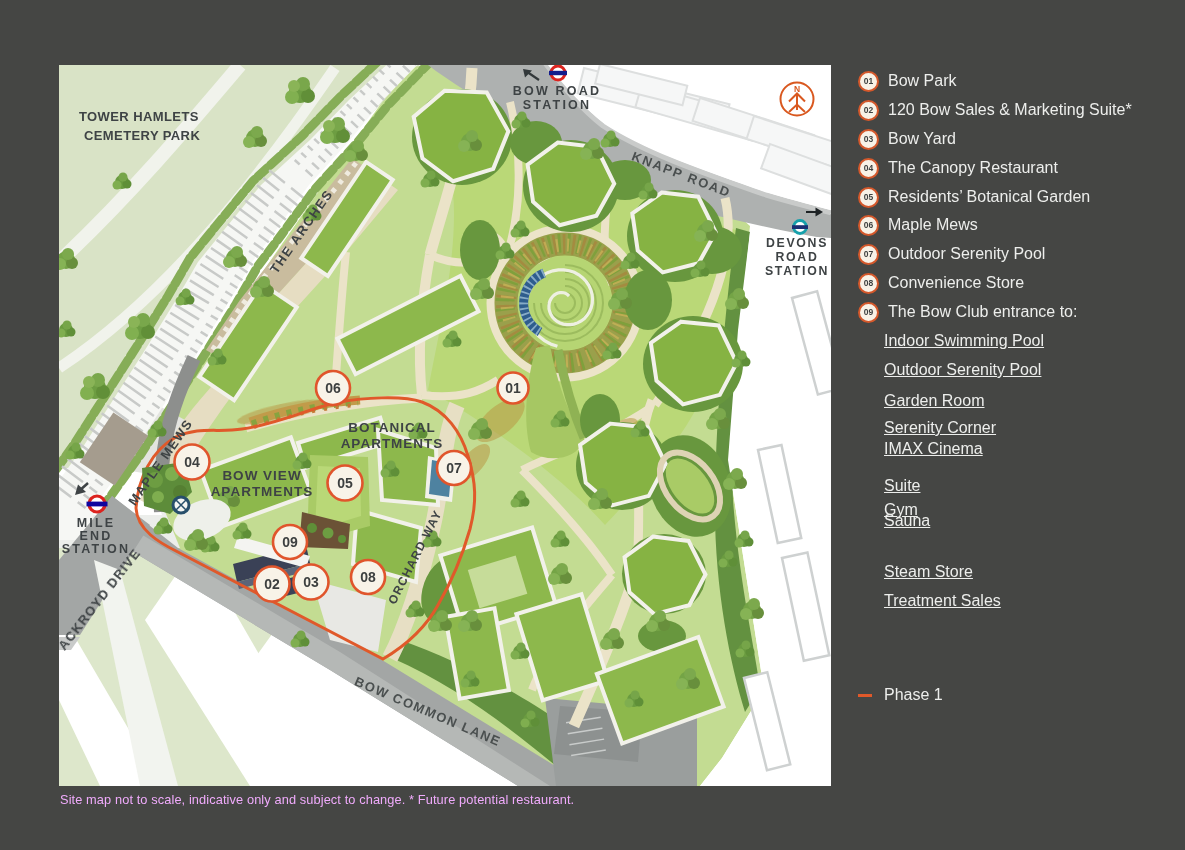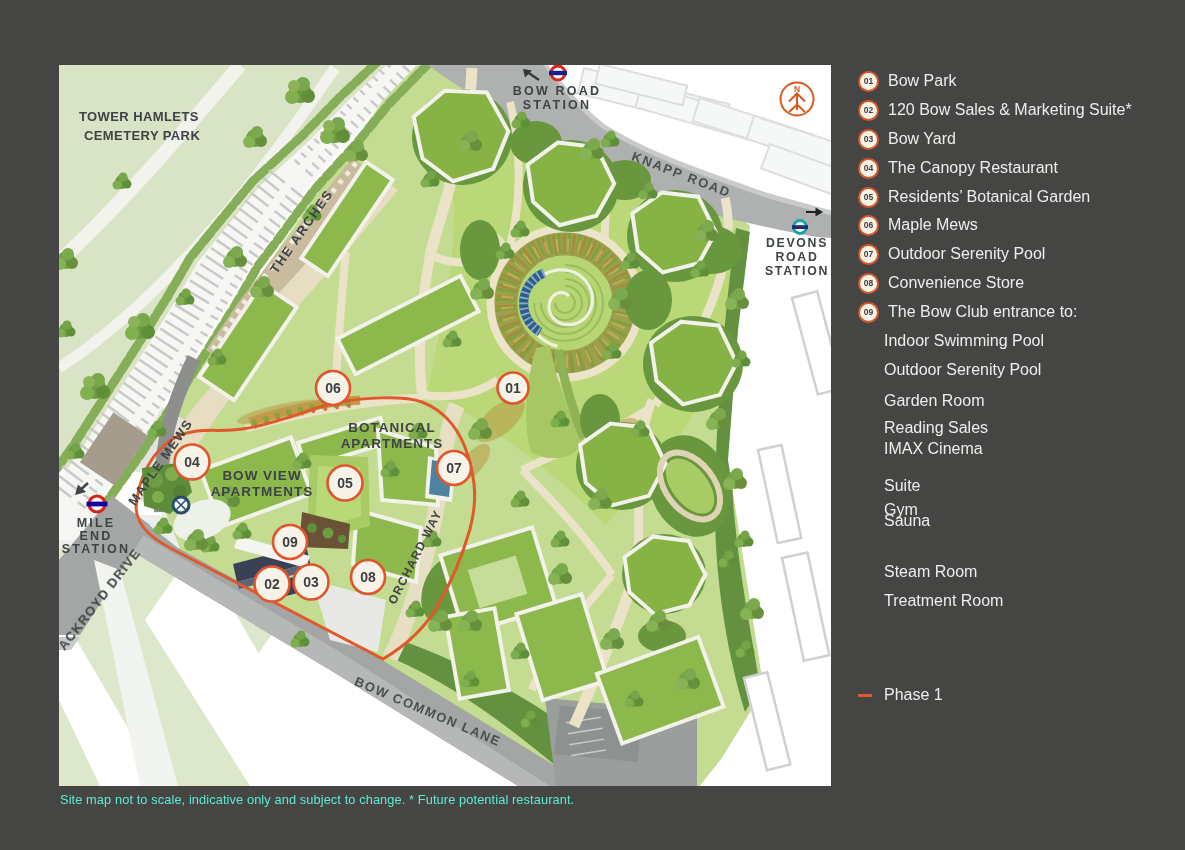--- a/index.html
+++ b/index.html
@@ -1,22 +1,22 @@
 <!DOCTYPE html>
 <html><head>
 <meta charset="utf-8">
 <style>
   html,body{margin:0;padding:0;}
   body{width:1185px;height:850px;background:#454644;font-family:"Liberation Sans",sans-serif;overflow:hidden;position:relative;}
   .map{position:absolute;left:59px;top:65px;width:772px;height:721px;}
   .legend{position:absolute;left:858px;top:65px;width:327px;color:#edeeec;font-size:16px;}
   .li{position:absolute;left:0;height:22px;display:flex;align-items:center;white-space:nowrap;}
   .badge{flex:0 0 auto;width:17px;height:17px;border-radius:50%;background:#f8f2e7;border:2px solid #d4582b;color:#3c3f3f;font-size:8.5px;font-weight:bold;text-align:center;line-height:17px;margin-right:9px;}
-  .sub{padding-left:26px;}
-  .cap{position:absolute;left:60px;top:792px;color:#5eead4;font-size:12.8px;letter-spacing:0.1px;}
+  .sub{padding-left:26px;text-decoration:underline;}
+  .cap{position:absolute;left:60px;top:792px;color:#f0abfc;font-size:12.8px;letter-spacing:0.1px;}
 </style>
 </head>
 <body>
 
 <svg class="map" viewBox="59 65 772 721" width="772" height="721" xmlns="http://www.w3.org/2000/svg">
   <defs>
     <g id="tree">
       <circle cx="0" cy="0" r="7" fill="#6a9b40"></circle>
       <circle cx="-5" cy="3" r="4.5" fill="#7fae4f"></circle>
       <circle cx="5" cy="2" r="4.5" fill="#5f8f38"></circle>
@@ -508,24 +508,24 @@
 
   <div class="li" style="top:178px"><span class="badge">07</span>Outdoor Serenity Pool</div>
 
   <div class="li" style="top:207px"><span class="badge">08</span>Convenience Store</div>
 
   <div class="li" style="top:236px"><span class="badge">09</span>The Bow Club entrance to:</div>
 
   <div class="li sub" style="top:265px">Indoor Swimming Pool</div>
   <div class="li sub" style="top:294px">Outdoor Serenity Pool</div>
   <div class="li sub" style="top:325px">Garden Room</div>
-  <div class="li sub" style="top:352px">Reading Sales</div>
+  <div class="li sub" style="top:352px">Serenity Corner</div>
   <div class="li sub" style="top:373px">IMAX Cinema</div>
   <div class="li sub" style="top:410px">Suite</div>
   <div class="li sub" style="top:434px">Gym</div>
   <div class="li sub" style="top:445px">Sauna</div>
-  <div class="li sub" style="top:496px">Steam Room</div>
-  <div class="li sub" style="top:525px">Treatment Room</div>
+  <div class="li sub" style="top:496px">Steam Store</div>
+  <div class="li sub" style="top:525px">Treatment Sales</div>
 
   <div class="li" style="top:619px"><span style="display:inline-block;width:14px;height:3px;background:#e0592a;margin-right:12px"></span>Phase 1</div>
 </div>
 
 <div class="cap">Site map not to scale, indicative only and subject to change. * Future potential restaurant.</div>
 
 </body></html>

